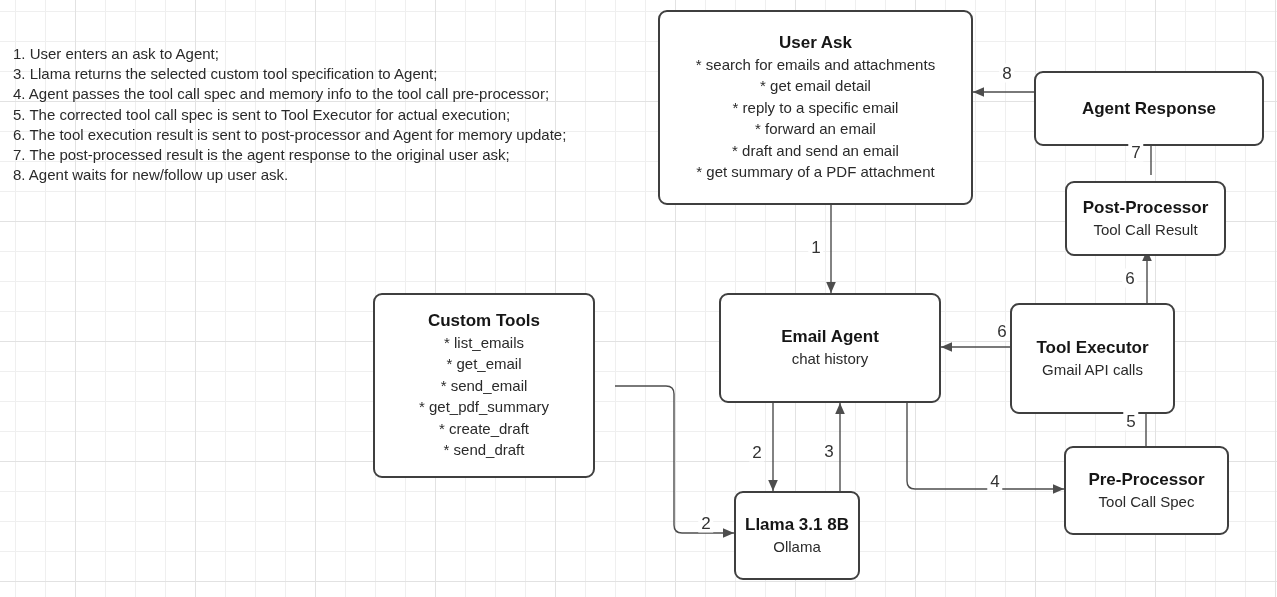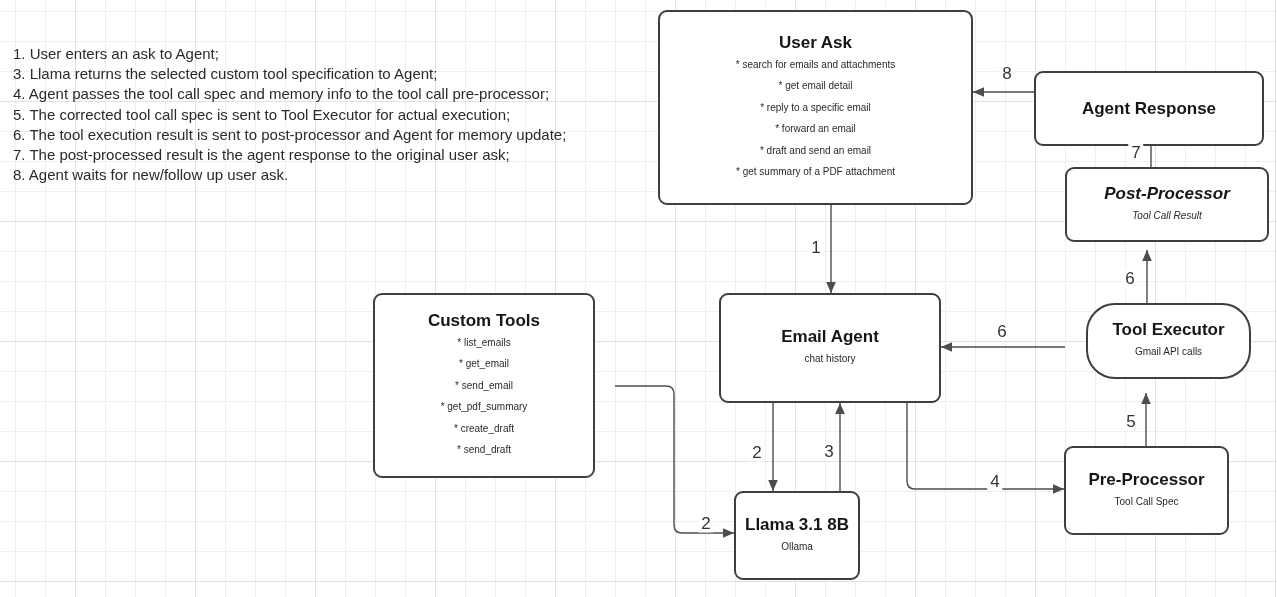--- a/index.html
+++ b/index.html
@@ -27,21 +27,21 @@
   .notes{
     position:absolute;left:13px;top:44px;
     font-size:15px;line-height:20.2px;color:#2a2a2a;white-space:nowrap;
   }
   .node{
     position:absolute;border:2px solid var(--node-border);border-radius:9px;
     background:#fff;display:flex;flex-direction:column;align-items:center;
     justify-content:center;text-align:right;line-height:21.6px;
   }
   .node .title{font-weight:bold;font-size:17px;color:#161616;}
-  .node .line{font-size:10px;color:#2a2a2a;white-space:nowrap;}
+  .node .line{font-size:15px;color:#2a2a2a;white-space:nowrap;}
   svg.edges{position:absolute;left:0;top:0;pointer-events:none;}
   svg.edges path.edge{pointer-events:stroke;}
   .edge-label{
     position:absolute;transform:translate(-50%,-50%);
     background:#fff;padding:0 3px;font-size:17px;color:#333;line-height:19px;
   }
 </style>
 </head>
 <body>
 
@@ -95,25 +95,25 @@
         <div class="title">Email Agent</div>
         <div class="line">chat history</div>
       </div>
       <div class="node" style="left: 734px; top: 491px; width: 126px; height: 89px;">
         <div class="title">Llama 3.1 8B</div>
         <div class="line">Ollama</div>
       </div>
       <div class="node" style="left: 1034px; top: 55px; width: 230px; height: 75px; margin-top: 16px;">
         <div class="title">Agent Response</div>
       </div>
-      <div class="node" style="left: 1065px; top: 167px; width: 204px; height: 75px; font-style: italic;">
+      <div class="node" style="left: 1065px; top: 181px; width: 161px; height: 75px;">
         <div class="title">Post-Processor</div>
         <div class="line">Tool Call Result</div>
       </div>
-      <div class="node" style="left: 1086px; top: 303px; width: 165px; height: 76px; border-radius: 29px;">
+      <div class="node" style="left: 1010px; top: 303px; width: 165px; height: 111px;">
         <div class="title">Tool Executor</div>
         <div class="line">Gmail API calls</div>
       </div>
       <div class="node" style="left: 1064px; top: 446px; width: 165px; height: 89px;">
         <div class="title">Pre-Processor</div>
         <div class="line">Tool Call Spec</div>
       </div>
     </div>
   <div id="labels-layer">
       <div class="edge-label" style="left: 816px; top: 247px;">1</div>

